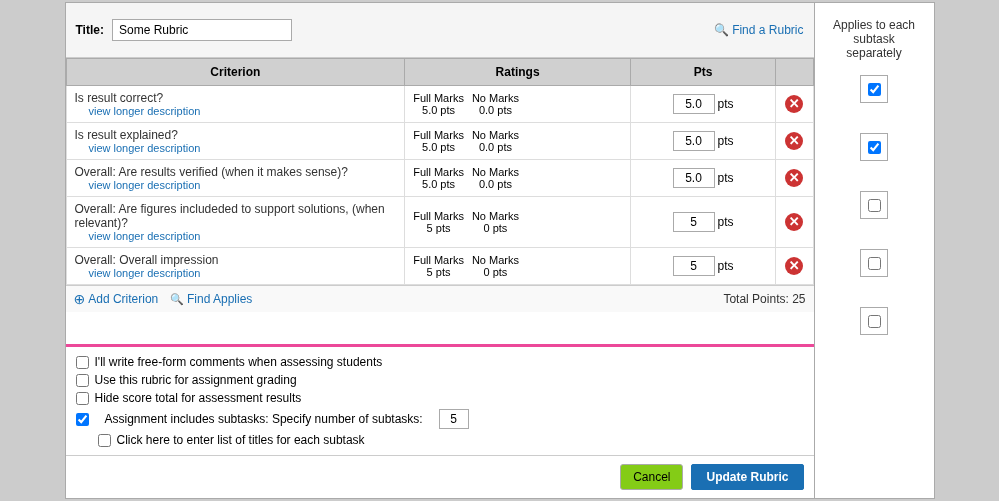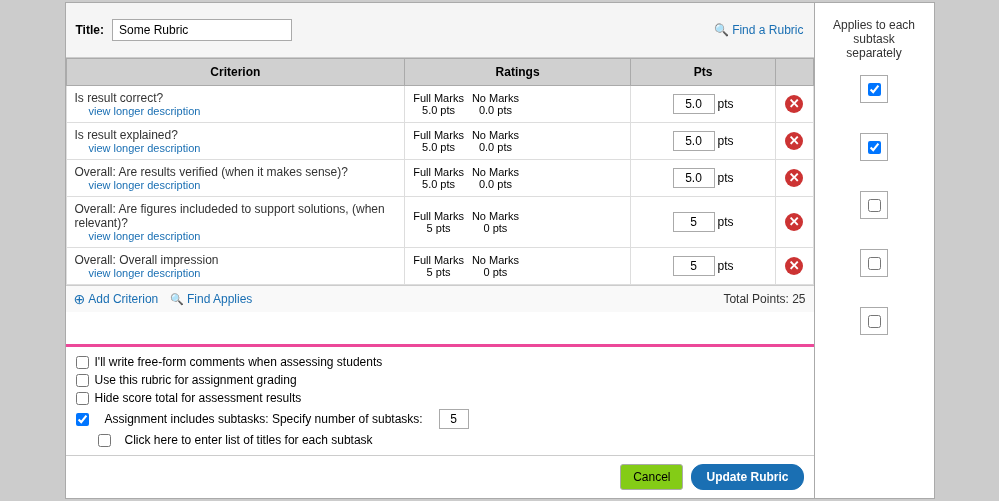--- a/index.html
+++ b/index.html
@@ -24,27 +24,27 @@
     .rating-item { text-align: center; font-size: 11px; }
     .pts-input-wrap { display: flex; align-items: center; gap: 3px; justify-content: center; }
     .pts-input { width: 42px; border: 1px solid #aaa; padding: 2px 4px; text-align: center; font-size: 12px; }
     .footer-bar { display: flex; align-items: center; justify-content: space-between; padding: 5px 8px; border-top: 1px solid #ccc; background: #f9f9f9; }
     .footer-left { display: flex; align-items: center; gap: 12px; }
     .add-criterion { color: #1a6fb3; cursor: pointer; display: flex; align-items: center; gap: 3px; }
     .find-outcome { color: #1a6fb3; cursor: pointer; display: flex; align-items: center; gap: 3px; }
     .total-points { color: #333; font-size: 12px; }
     .options-section { padding: 6px 10px; border-top: 3px solid #ec4899; margin-top: 32px; }
     .option-row { display: flex; align-items: center; gap: 6px; padding: 2px 0; font-size: 12px; }
-    .sub-option-row { display: flex; align-items: center; gap: 14px; padding: 2px 0 2px 22px; font-size: 12px; }
+    .sub-option-row { display: flex; align-items: center; gap: 6px; padding: 2px 0 2px 22px; font-size: 12px; }
     .checkbox-inline { width: 13px; height: 13px; }
     .subtasks-row { display: flex; align-items: center; gap: 16px; flex-wrap: wrap; }
     .subtask-num-input { width: 30px; border: 1px solid #aaa; padding: 2px 4px; text-align: center; font-size: 12px; }
     .action-buttons { display: flex; justify-content: flex-end; gap: 8px; padding: 8px 10px; border-top: 1px solid #ccc; }
     .btn-cancel { background: #84cc16; border: 1px solid #aaa; padding: 5px 12px; cursor: pointer; font-size: 12px; border-radius: 3px; }
-    .btn-update { background: #1a6fb3; color: white; border: 1px solid #1a6fb3; padding: 5px 14px; cursor: pointer; font-size: 12px; border-radius: 12px; font-weight: bold; }
+    .btn-update { background: #1a6fb3; color: white; border: 1px solid #1a6fb3; padding: 5px 14px; cursor: pointer; font-size: 12px; border-radius: 2px; font-weight: bold; }
     .icon-circle-x { display: inline-block; width: 18px; height: 18px; border-radius: 50%; background: #cc3333; color: white; text-align: center; line-height: 18px; font-size: 13px; font-weight: bold; cursor: pointer; }
     .plus-icon { color: #1a6fb3; font-size: 14px; }
     .search-icon { font-size: 11px; }
   </style>
 </head>
 <body>
 
 <div class="container">
   <div class="main-panel">
 

